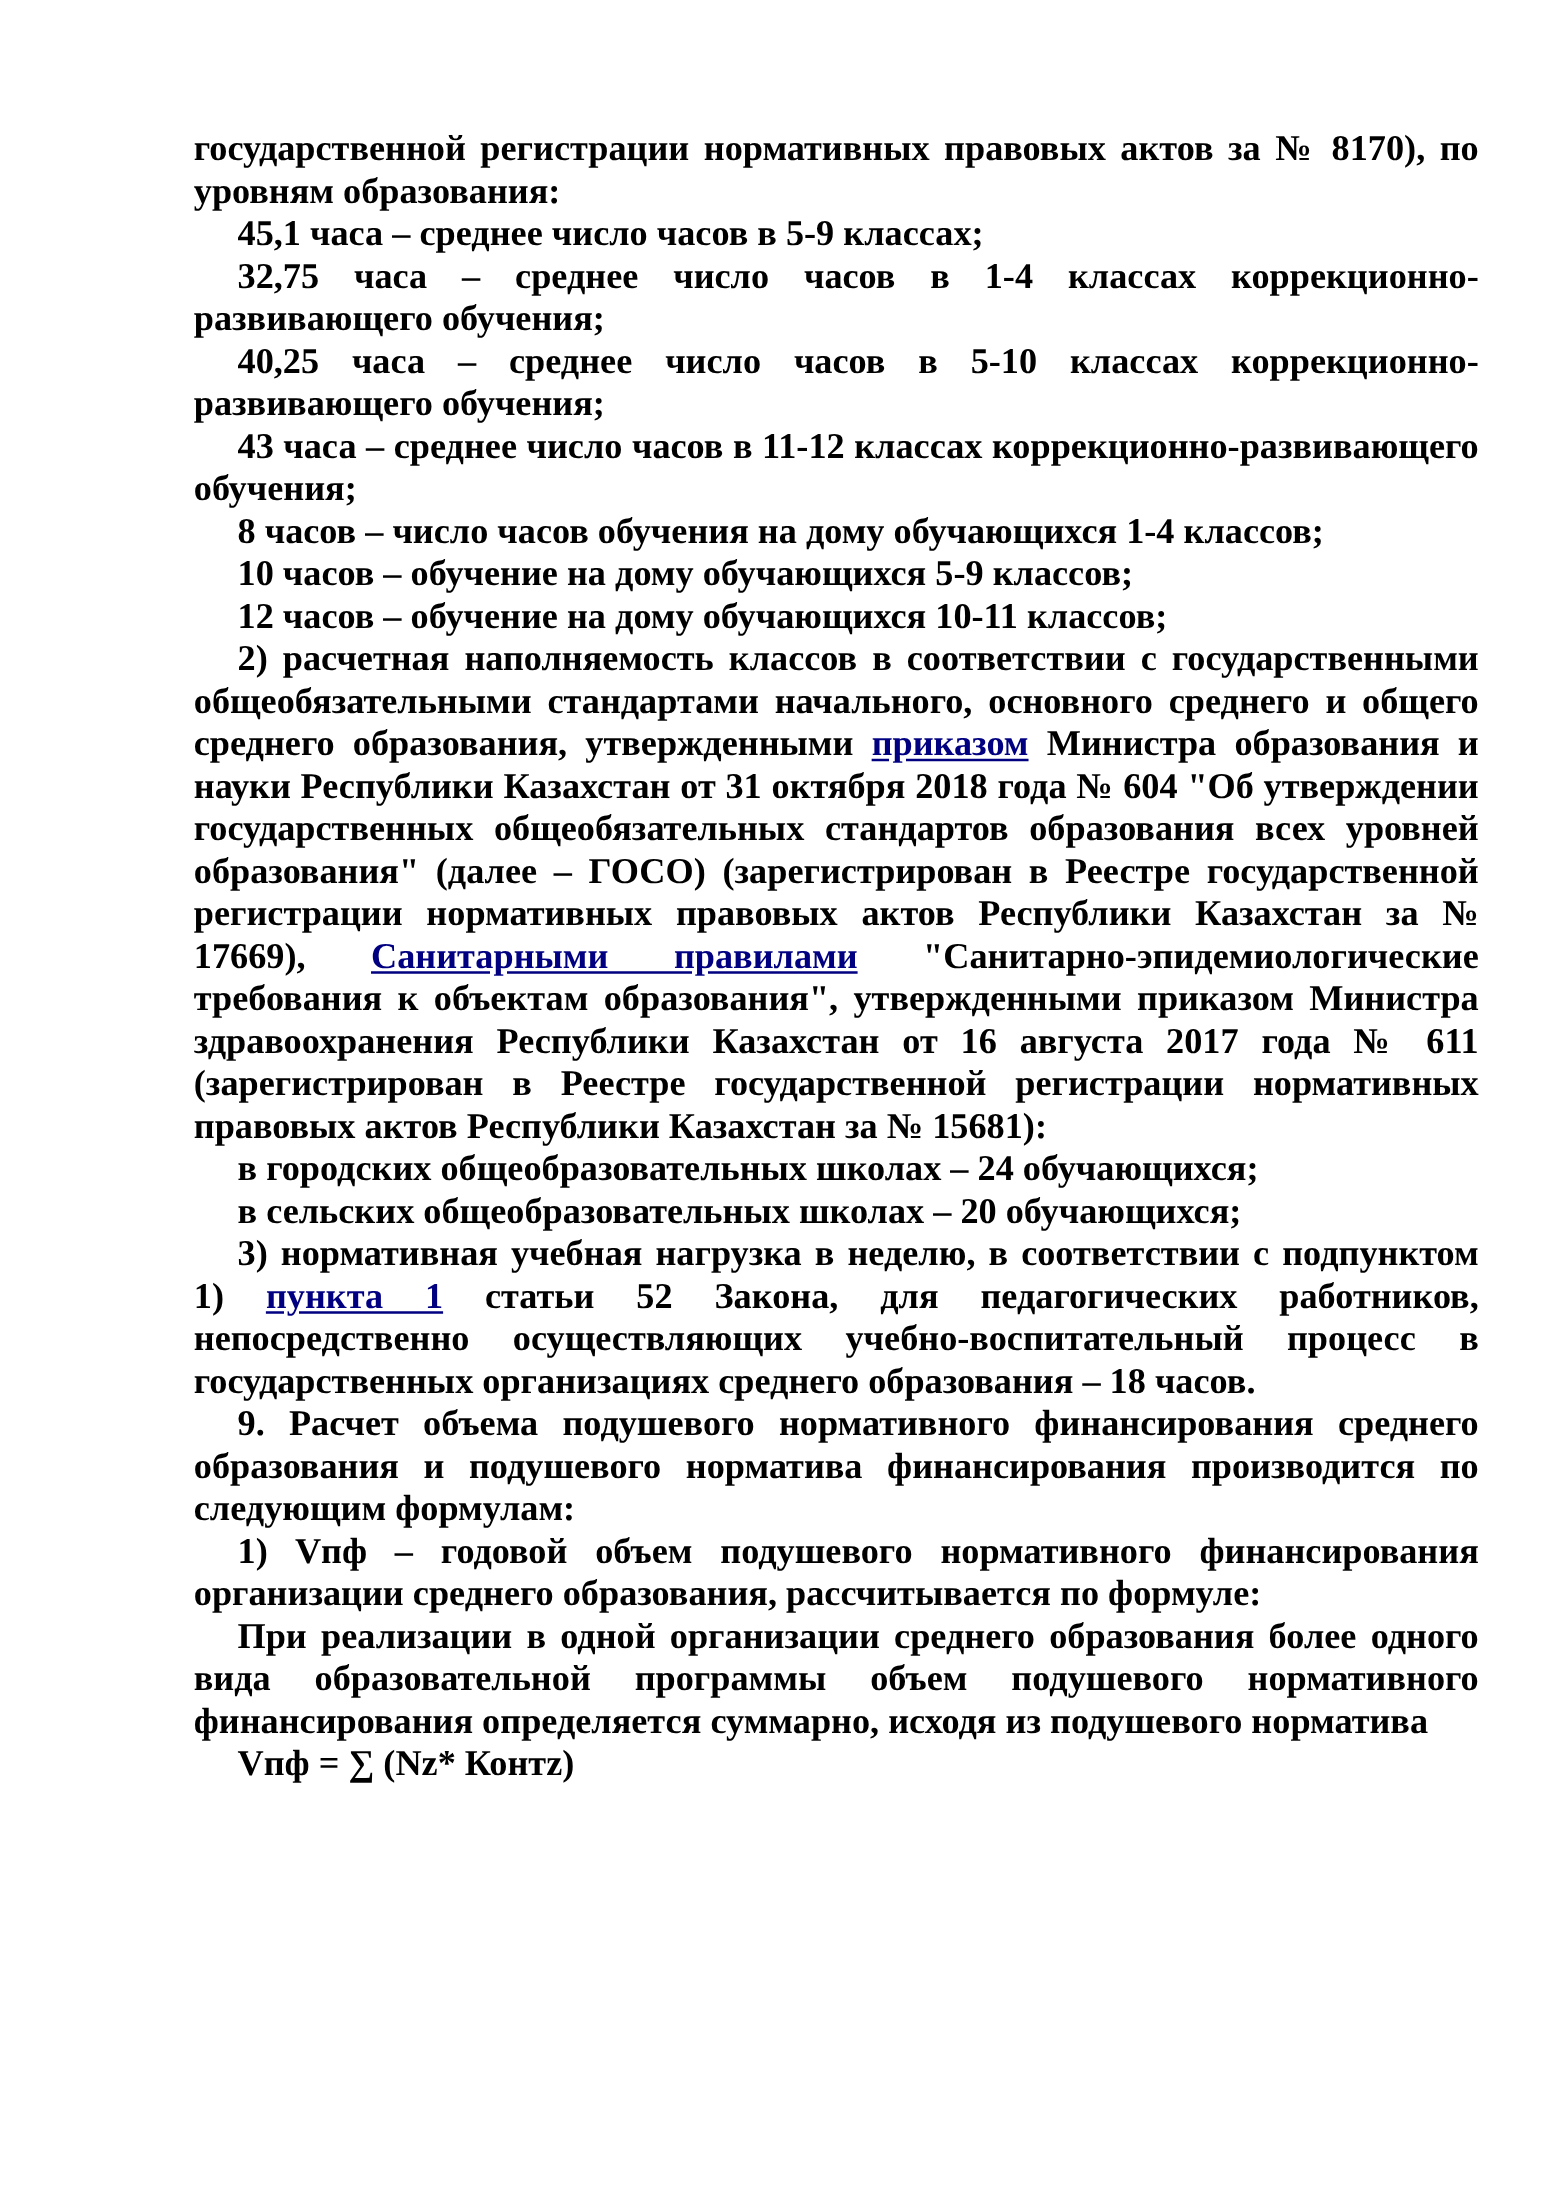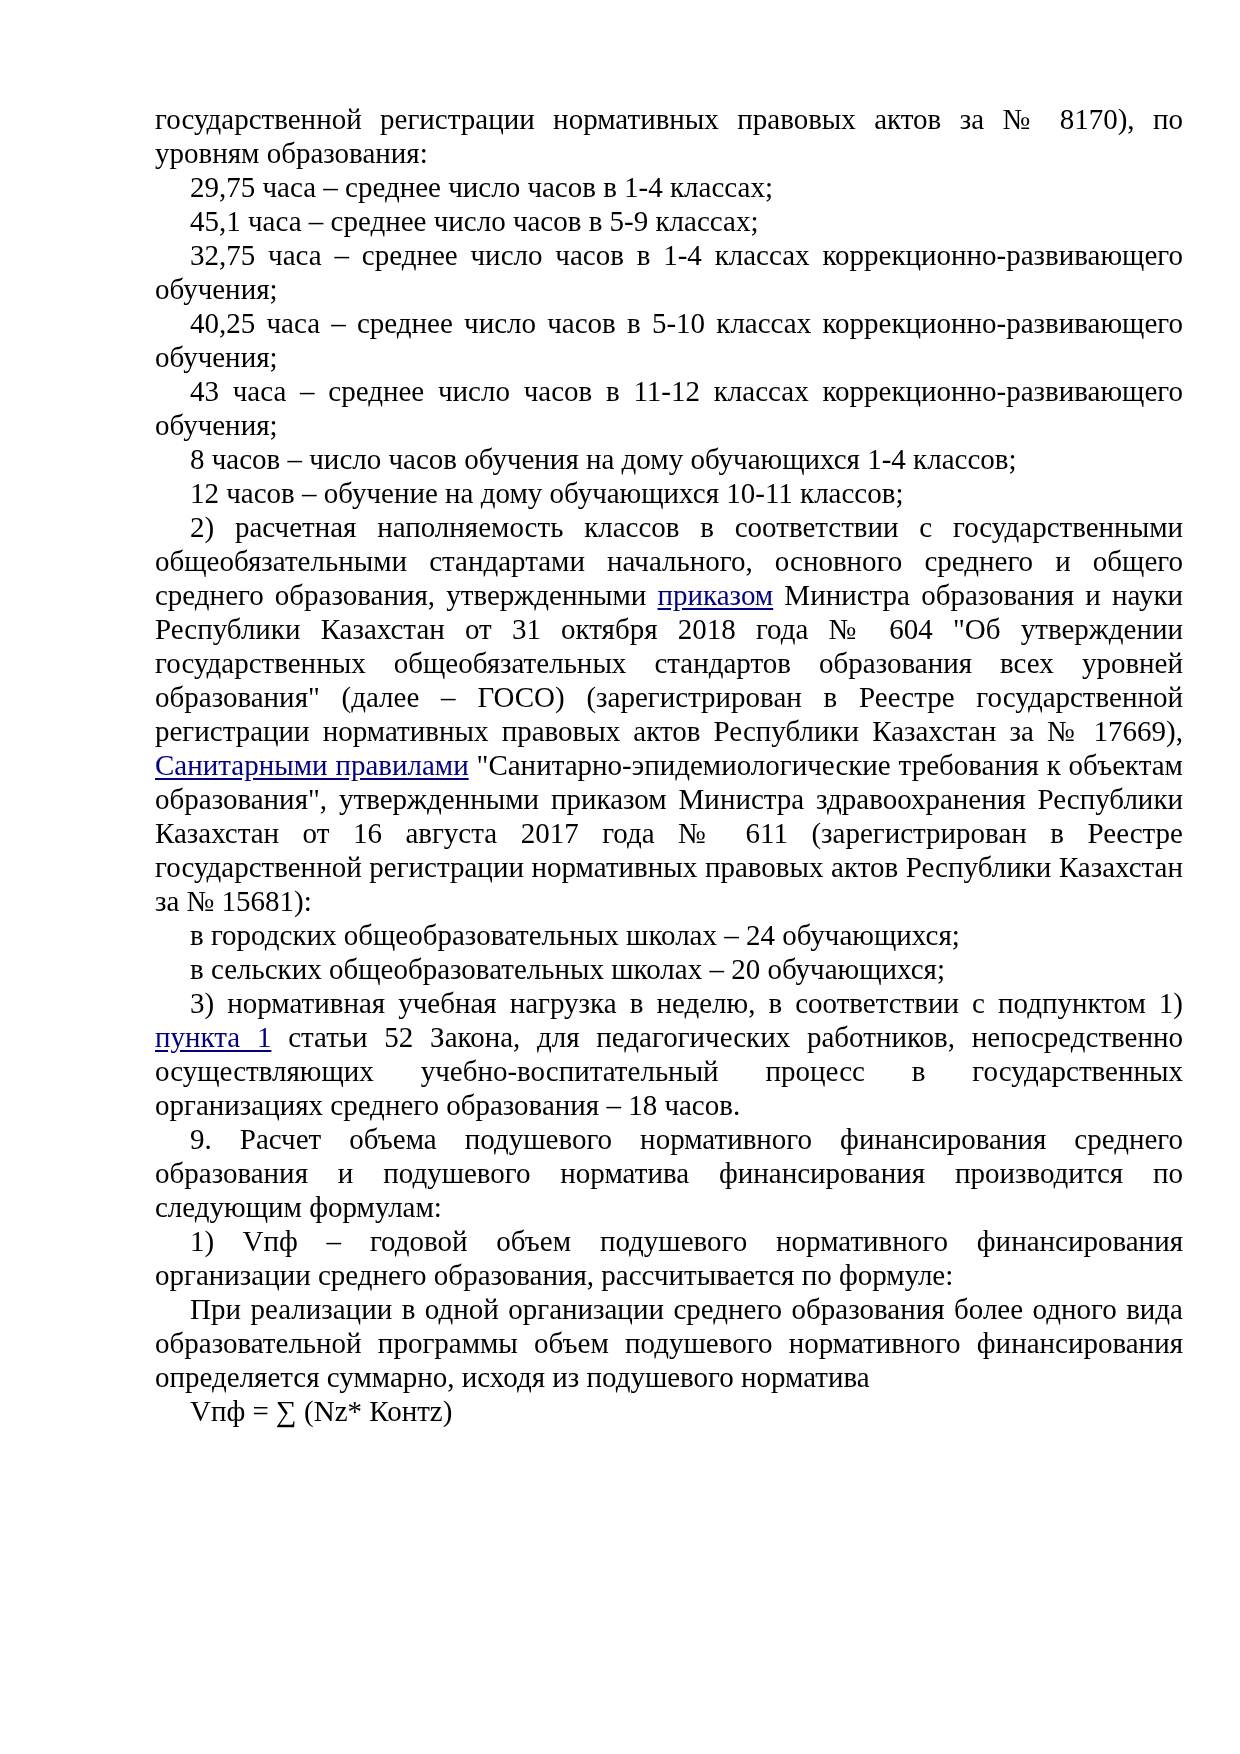--- a/index.html
+++ b/index.html
@@ -20,42 +20,43 @@
     background: #ffffff;
     color: #000000;
     font-family: "Liberation Serif", "DejaVu Serif", serif;
     font-size: 29px;
     line-height: 34px;
     text-align: justify;
   }
   .page p {
     margin: 0;
     padding: 0;
+    font-weight: bold;
   }
   .page p.indent {
     text-indent: 35px;
   }
   a.doc-link {
     color: #000080;
     text-decoration: underline;
     text-underline-offset: 3px;
     cursor: pointer;
   }
 </style>
 </head>
 <body>
 
 <div class="page" style="background: rgb(255, 255, 255); color: rgb(0, 0, 0);">
     <p class=""><span>государственной регистрации нормативных правовых актов за № 8170), по уровням образования:</span></p>
-    <p class="indent"><span>29,75 часа – среднее число часов в 1-4 классах;</span></p>
     <p class="indent"><span>45,1 часа – среднее число часов в 5-9 классах;</span></p>
     <p class="indent"><span>32,75 часа – среднее число часов в 1-4 классах коррекционно-развивающего обучения;</span></p>
     <p class="indent"><span>40,25 часа – среднее число часов в 5-10 классах коррекционно-развивающего обучения;</span></p>
     <p class="indent"><span>43 часа – среднее число часов в 11-12 классах коррекционно-развивающего обучения;</span></p>
     <p class="indent"><span>8 часов – число часов обучения на дому обучающихся 1-4 классов;</span></p>
+    <p class="indent"><span>10 часов – обучение на дому обучающихся 5-9 классов;</span></p>
     <p class="indent"><span>12 часов – обучение на дому обучающихся 10-11 классов;</span></p>
     <p class="indent"><span>2) расчетная наполняемость классов в соответствии с государственными общеобязательными стандартами начального, основного среднего и общего среднего образования, утвержденными </span><a class="doc-link" href="#" style="color: rgb(0, 0, 128);">приказом</a><span> Министра образования и науки Республики Казахстан от 31 октября 2018 года № 604 "Об утверждении государственных общеобязательных стандартов образования всех уровней образования" (далее – ГОСО) (зарегистрирован в Реестре государственной регистрации нормативных правовых актов Республики Казахстан за № 17669), </span><a class="doc-link" href="#" style="color: rgb(0, 0, 128);">Санитарными правилами</a><span> "Санитарно-эпидемиологические требования к объектам образования", утвержденными приказом Министра здравоохранения Республики Казахстан от 16 августа 2017 года № 611 (зарегистрирован в Реестре государственной регистрации нормативных правовых актов Республики Казахстан за № 15681):</span></p>
     <p class="indent"><span>в городских общеобразовательных школах – 24 обучающихся;</span></p>
     <p class="indent"><span>в сельских общеобразовательных школах – 20 обучающихся;</span></p>
     <p class="indent"><span>3) нормативная учебная нагрузка в неделю, в соответствии с подпунктом 1) </span><a class="doc-link" href="#" style="color: rgb(0, 0, 128);">пункта 1</a><span> статьи 52 Закона, для педагогических работников, непосредственно осуществляющих учебно-воспитательный процесс в государственных организациях среднего образования – 18 часов.</span></p>
     <p class="indent"><span>9. Расчет объема подушевого нормативного финансирования среднего образования и подушевого норматива финансирования производится по следующим формулам:</span></p>
     <p class="indent"><span>1) Vпф – годовой объем подушевого нормативного финансирования организации среднего образования, рассчитывается по формуле:</span></p>
     <p class="indent"><span>При реализации в одной организации среднего образования более одного вида образовательной программы объем подушевого нормативного финансирования определяется суммарно, исходя из подушевого норматива</span></p>
     <p class="indent"><span>Vпф = ∑ (Nz* Контz)</span></p>
   </div>

